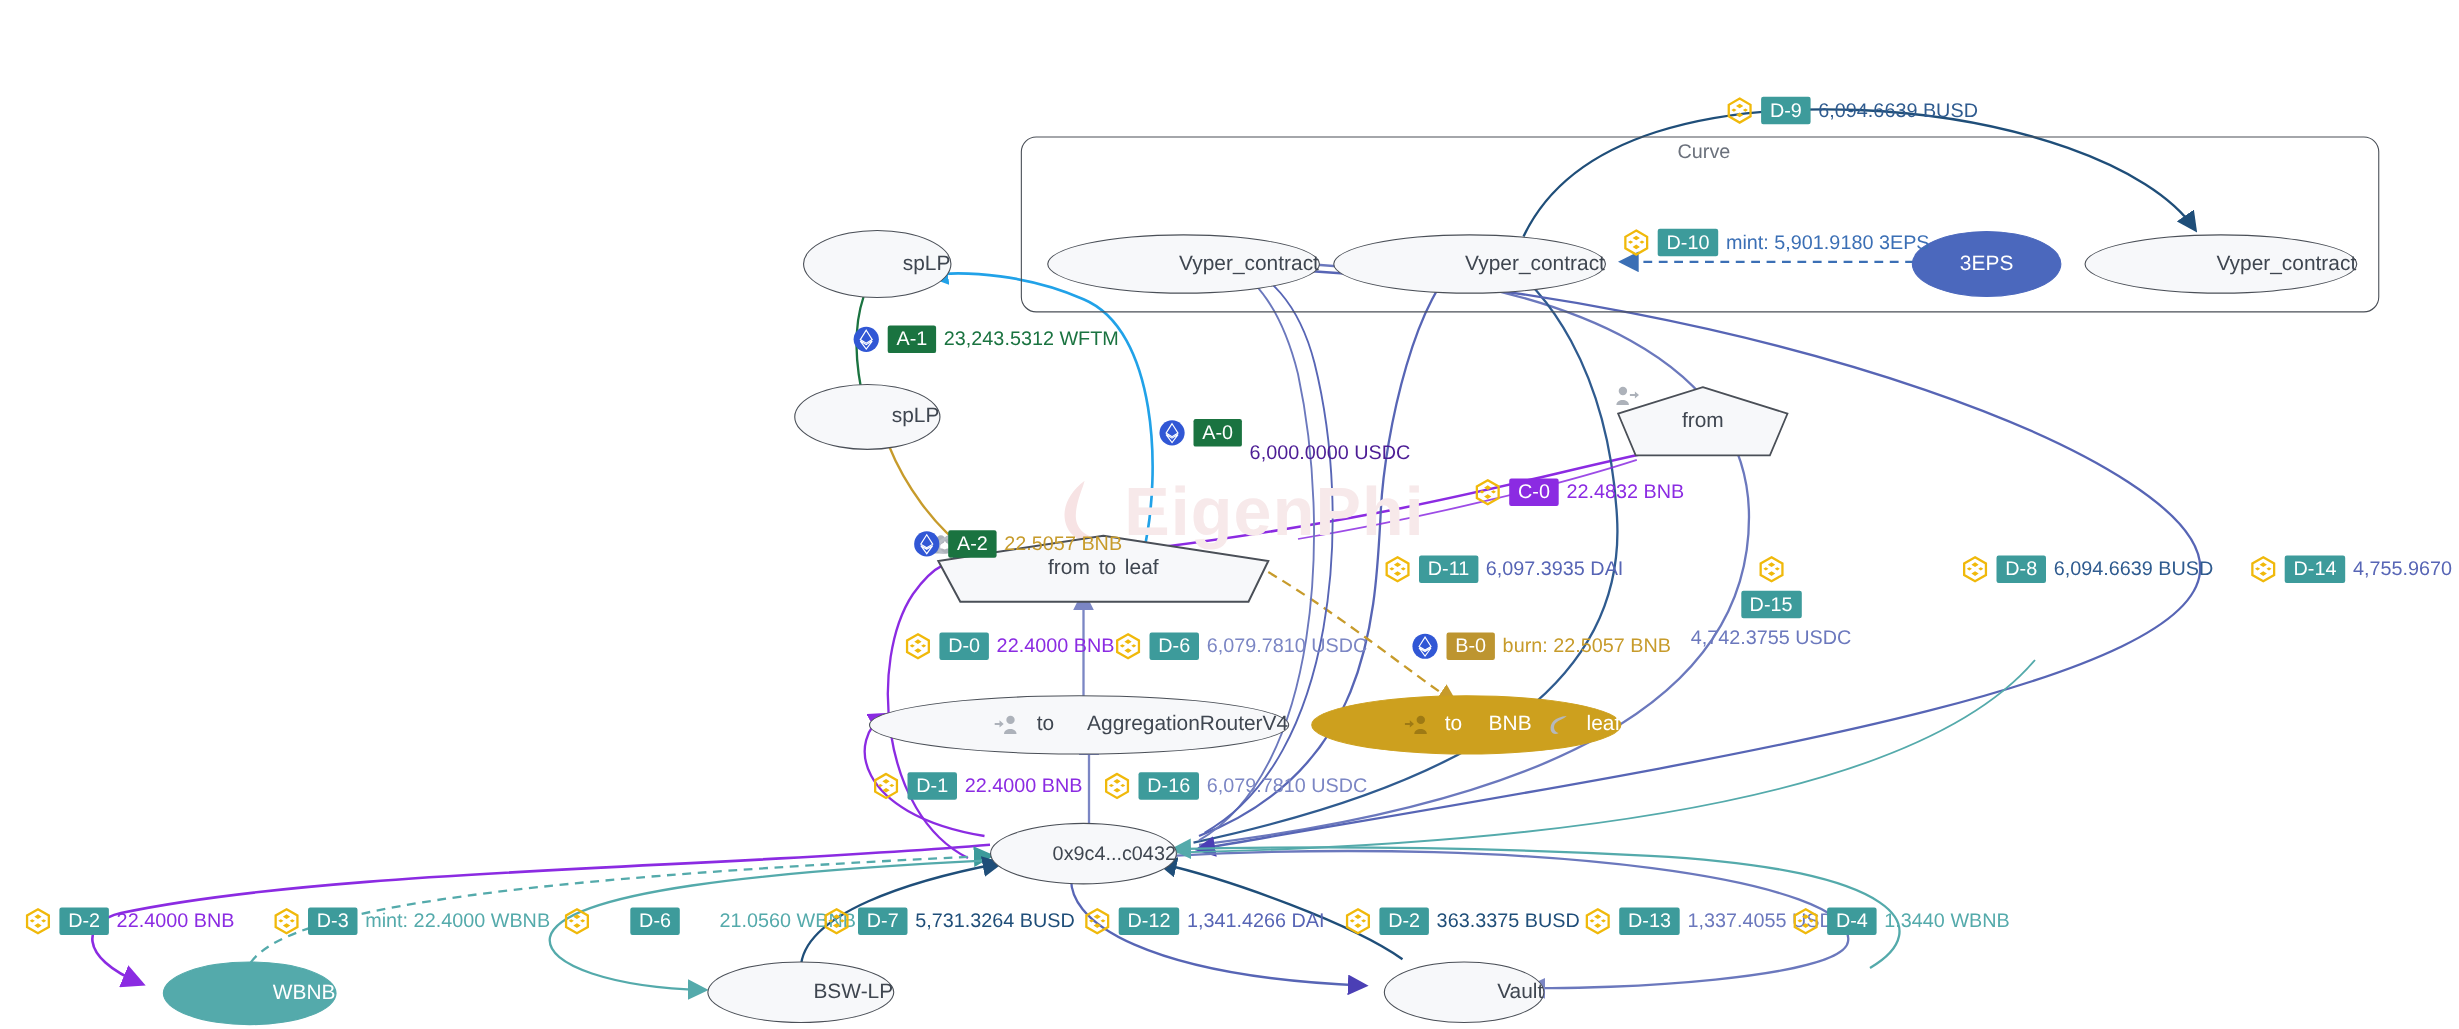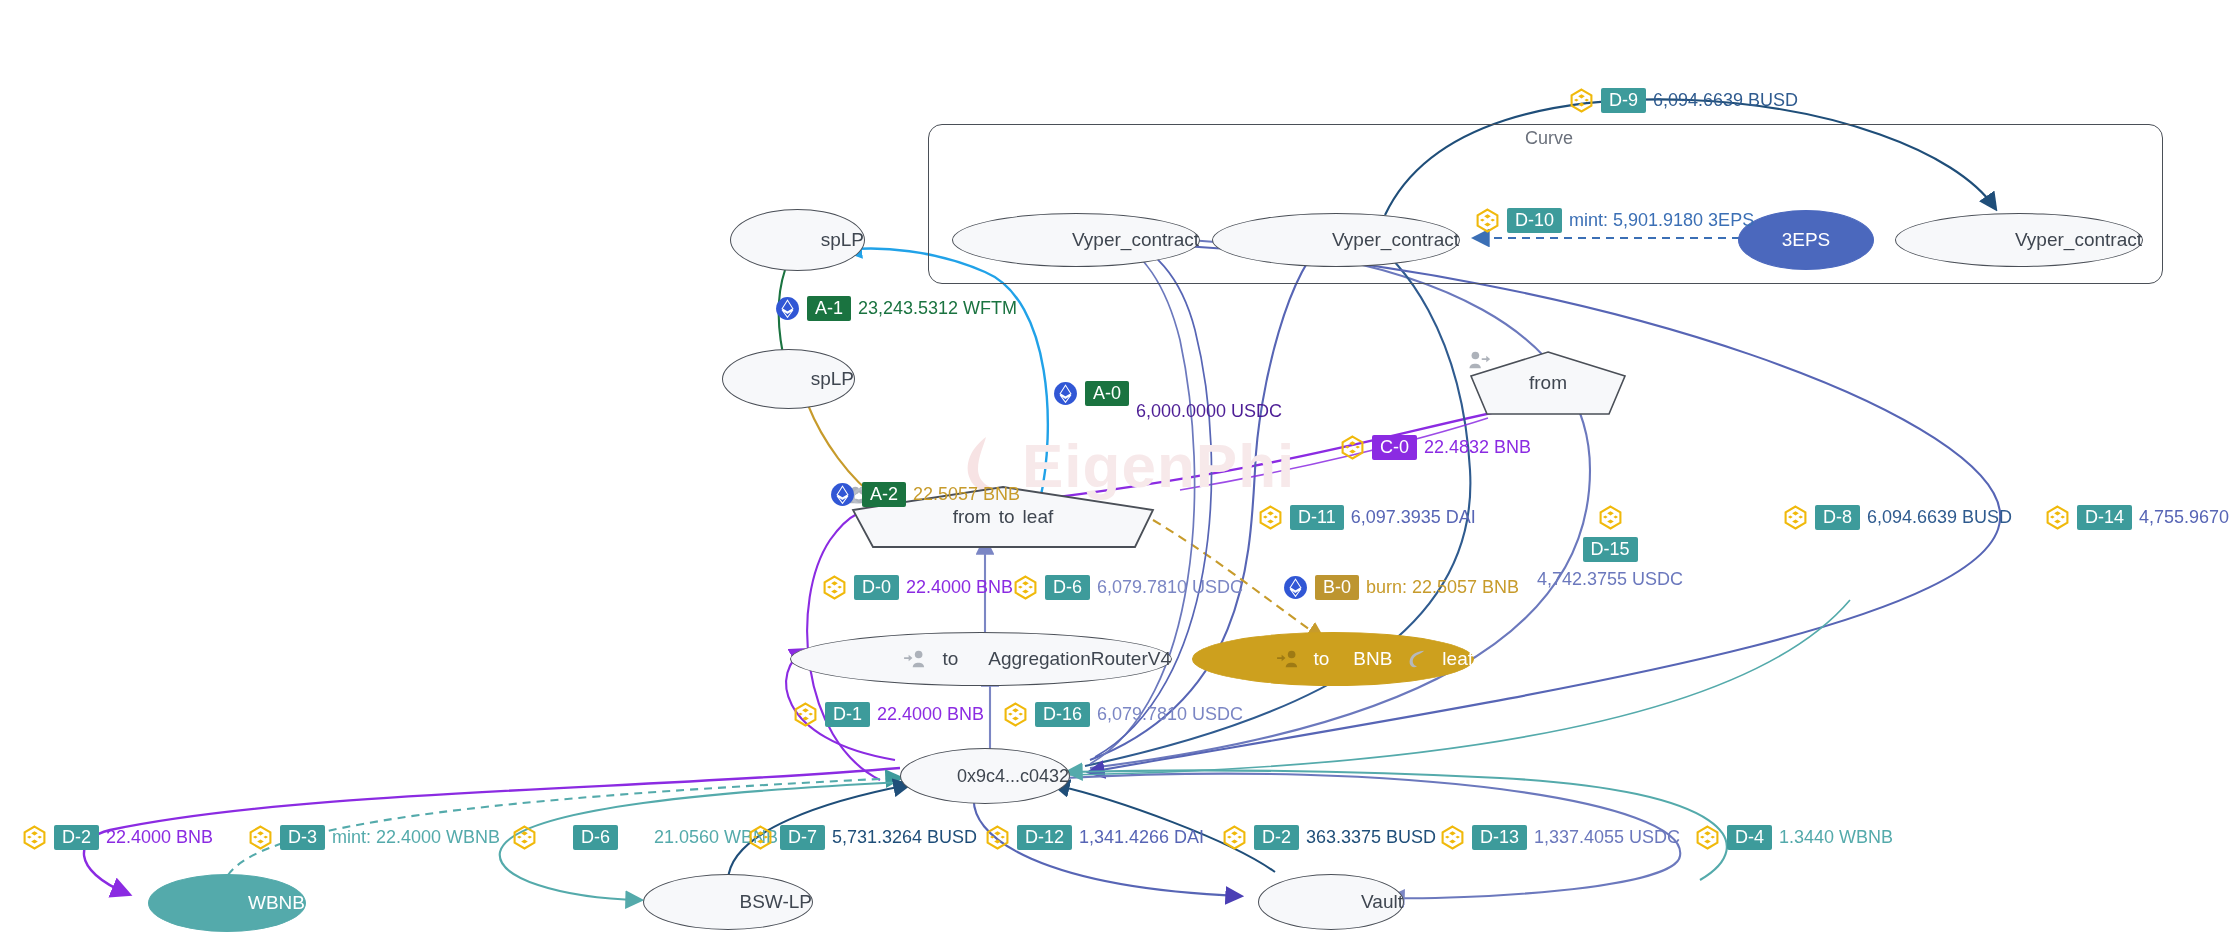--- a/index.html
+++ b/index.html
@@ -499,21 +499,21 @@
 
   <div class="elabel" style="left:1440px; top:825px;text-align:center;">
     <svg class="ico" viewBox="0 0 24 24">
         <path d="M12 1.5 21.5 7 v10 L12 22.5 2.5 17 V7 z" fill="none" stroke="#f0b90b" stroke-width="2"></path>
         <path d="M12 6 15.2 8 12 10 8.8 8 z M7 10.2 9.3 11.6 7 13 4.8 11.6 z M17 10.2 19.2 11.6 17 13 14.8 11.6 z M12 13.8 15.2 15.8 12 17.8 8.8 15.8 z" fill="#f0b90b"></path>
       </svg>
     <span class="badge teal">D-13</span>
     <span class="amt" style="color:#6b78bd;">1,337.4055 USDC</span>
   </div>
 
-  <div class="elabel" style="left:1695px; top:825px;">
+  <div class="elabel" style="left:1629px; top:825px;">
     <svg class="ico" viewBox="0 0 24 24">
         <path d="M12 1.5 21.5 7 v10 L12 22.5 2.5 17 V7 z" fill="none" stroke="#f0b90b" stroke-width="2"></path>
         <path d="M12 6 15.2 8 12 10 8.8 8 z M7 10.2 9.3 11.6 7 13 4.8 11.6 z M17 10.2 19.2 11.6 17 13 14.8 11.6 z M12 13.8 15.2 15.8 12 17.8 8.8 15.8 z" fill="#f0b90b"></path>
       </svg>
     <span class="badge teal">D-4</span>
     <span class="amt" style="color:#54aaab;">1.3440 WBNB</span>
   </div>
 
 </div>
 

